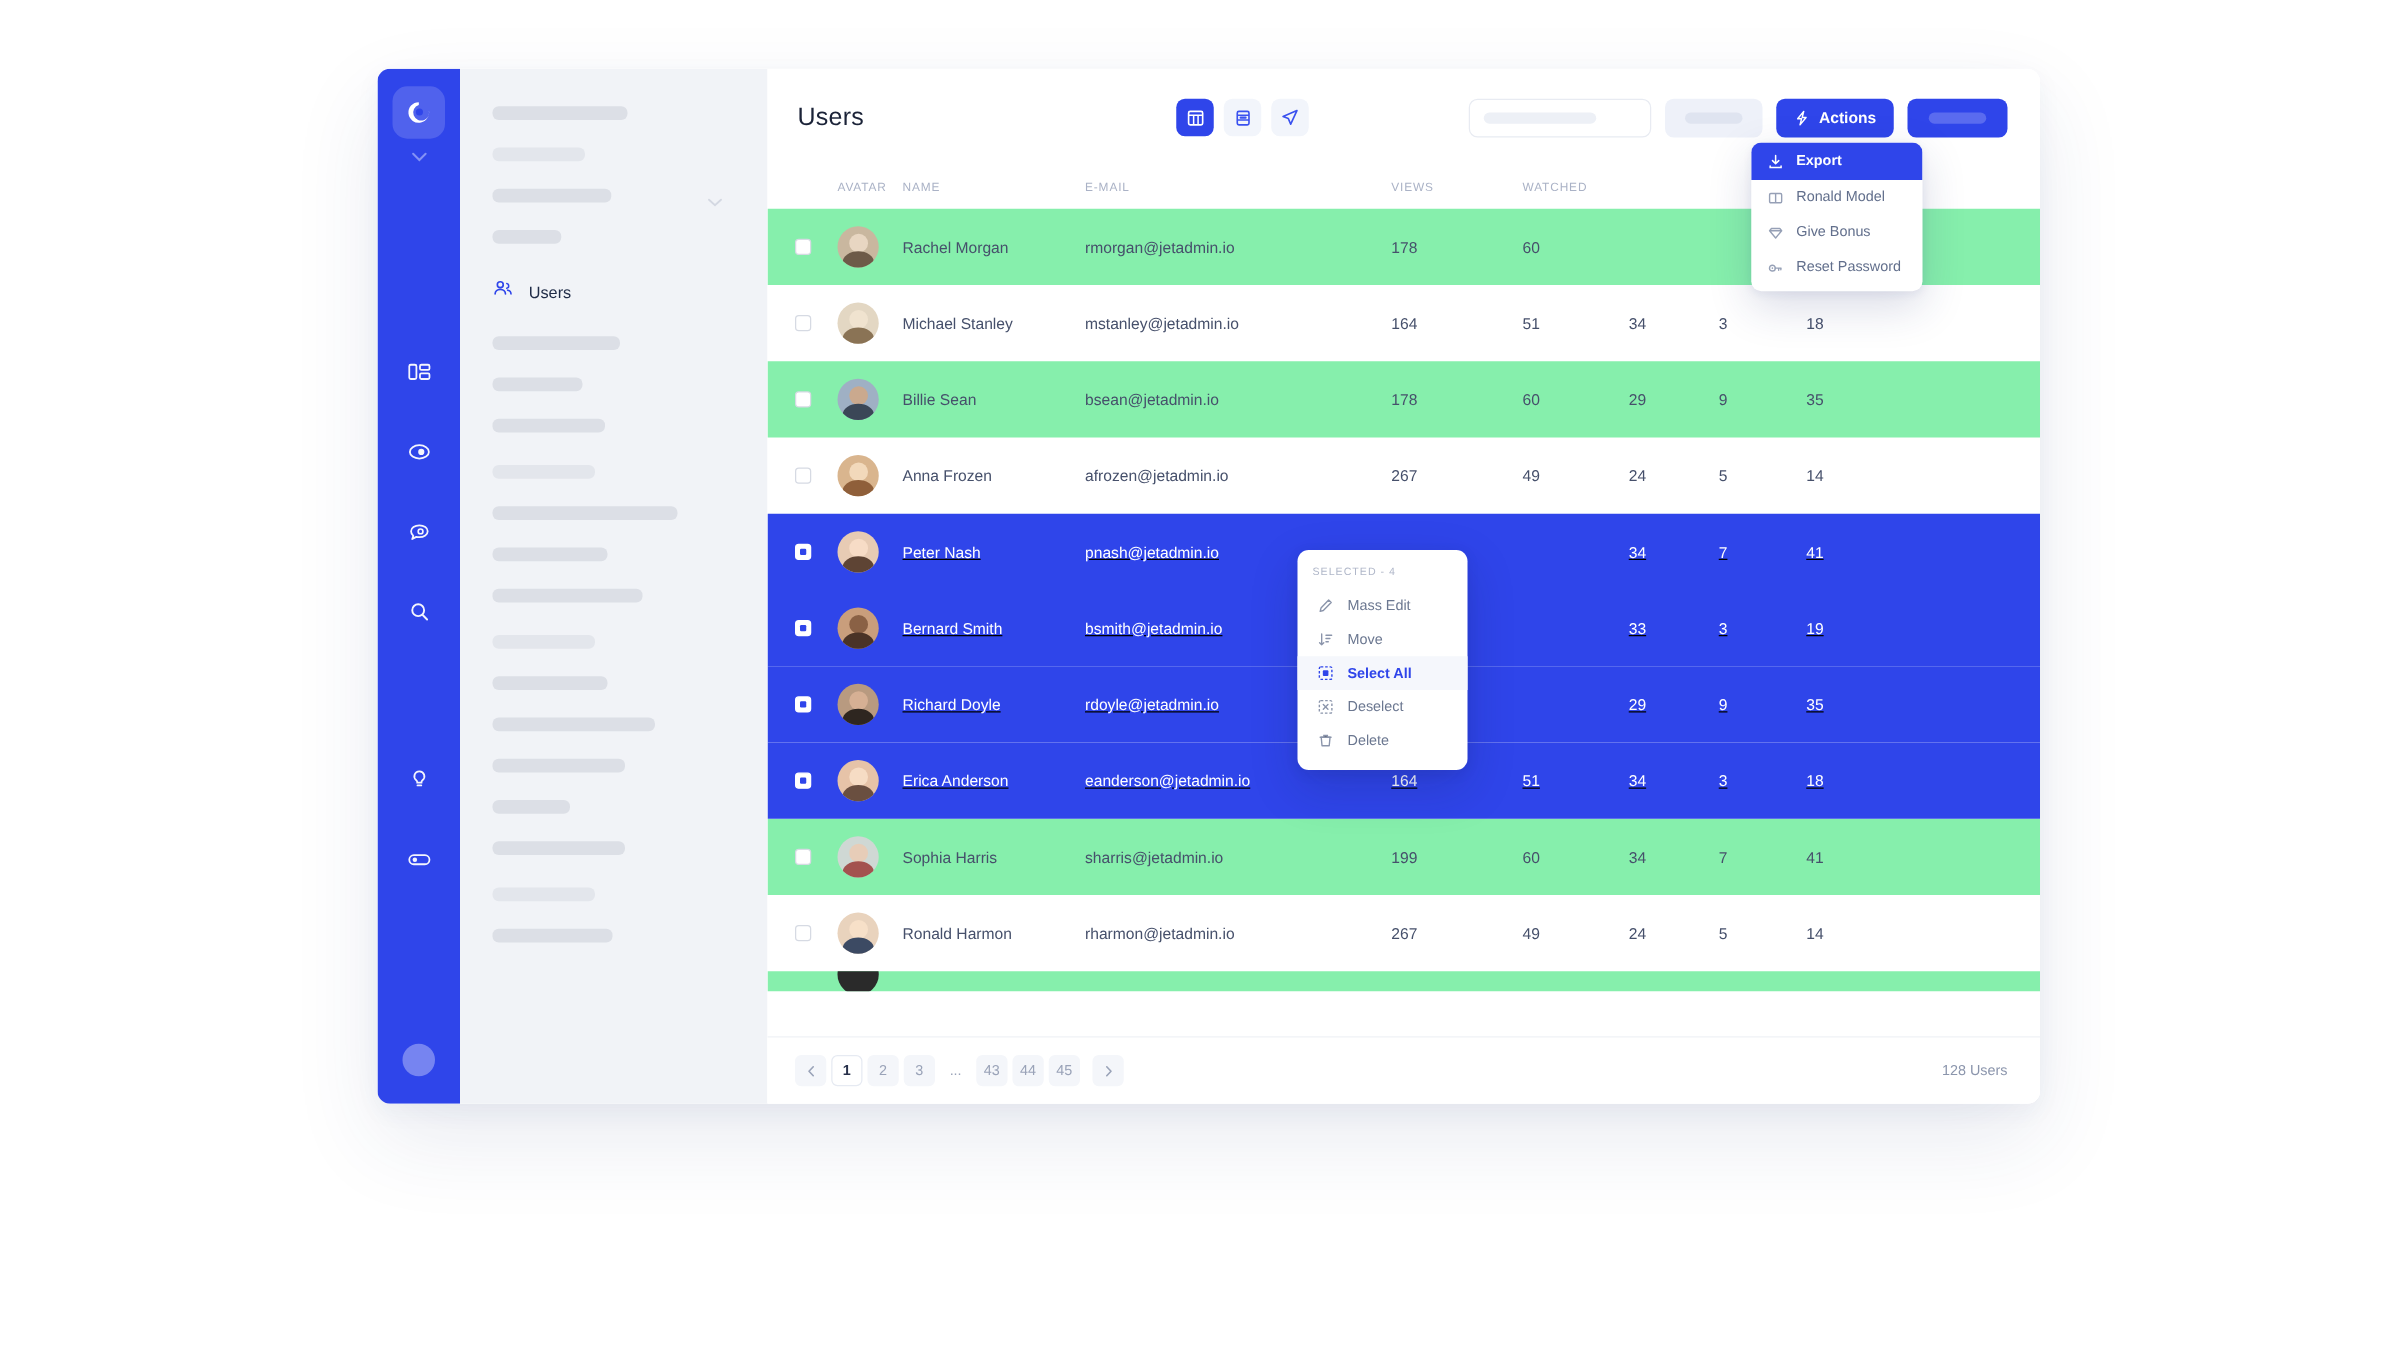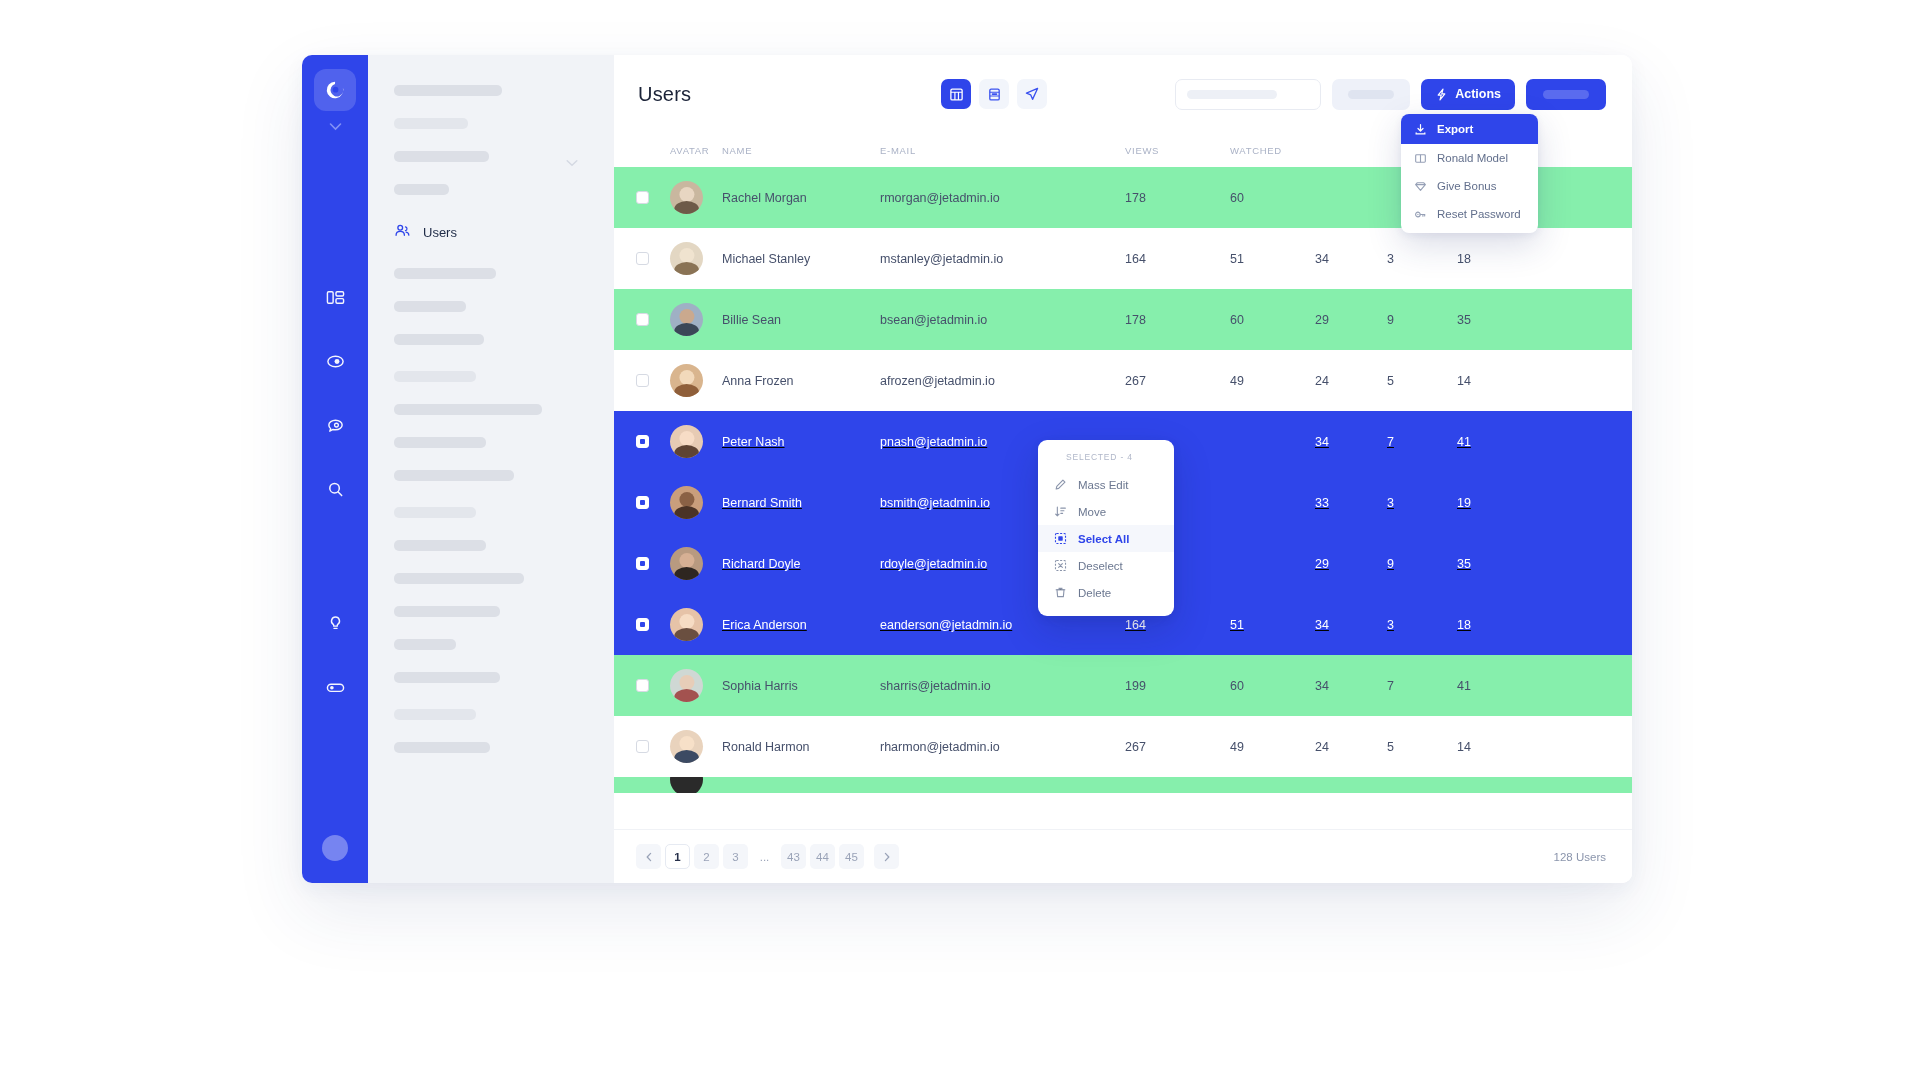--- a/index.html
+++ b/index.html
@@ -132,21 +132,21 @@
     padding: 0 0 0 22px; font-size: 12.5px; color:#46506b;
   }
   .tr.zebra { background:#86efac; }
   .tr.sel { background:#2f45ea; color:#fff; }
   .sel-block { position: relative; text-decoration: underline; }
   .sel-block .tr.sel:first-child { border-radius: 0; }
 
   .c-check { width: 34px; flex:0 0 34px; }
   .c-avatar { width: 52px; flex:0 0 52px; }
   .c-name { width: 146px; flex:0 0 146px; }
-  .c-email { width: 245px; flex:0 0 245px;margin-left:12px; }
+  .c-email { width: 245px; flex:0 0 245px; }
   .c-views { width: 105px; flex:0 0 105px; text-align:left; }
   .c-watched { width: 85px; flex:0 0 85px; }
   .c-col4 { width: 72px; flex:0 0 72px; }
   .c-col5 { width: 70px; flex:0 0 70px; }
   .c-watchlist { width: 100px; flex:0 0 100px; }
 
   .thead .c-views, .thead .c-watched, .thead .c-col4,
   .thead .c-col5, .thead .c-watchlist { }
 
   .cb { width: 13px; height: 13px; border:1.4px solid #d6dae3; border-radius:3px; background:#fff; cursor:pointer; }
@@ -164,21 +164,21 @@
 
   
   .sel-menu {
     position:absolute; left: 424px; top: 307px;
     width: 136px; background:#fff; border-radius: 9px;
     box-shadow: 0 14px 38px rgba(20,30,80,.20), 0 3px 10px rgba(20,30,80,.08);
     padding: 12px 0 10px 0; z-index: 30;
   }
   .sm-title {
     font-size: 8.5px; color:#b0b7c9; letter-spacing:.8px;
-    padding: 0 16px 9px 28px; text-transform:uppercase;
+    padding: 0 16px 9px 12px; text-transform:uppercase;
   }
   .sm-item {
     display:flex; align-items:center; gap: 11px;
     height: 27px; padding: 0 16px; font-size: 11.5px; color:#6b7790; cursor:pointer;
   }
   .sm-item.hl { background:#f5f7fc; color:#2f45ea; font-weight:700; }
   .sm-item svg { flex:0 0 13px; }
 
   
   .tfoot {

